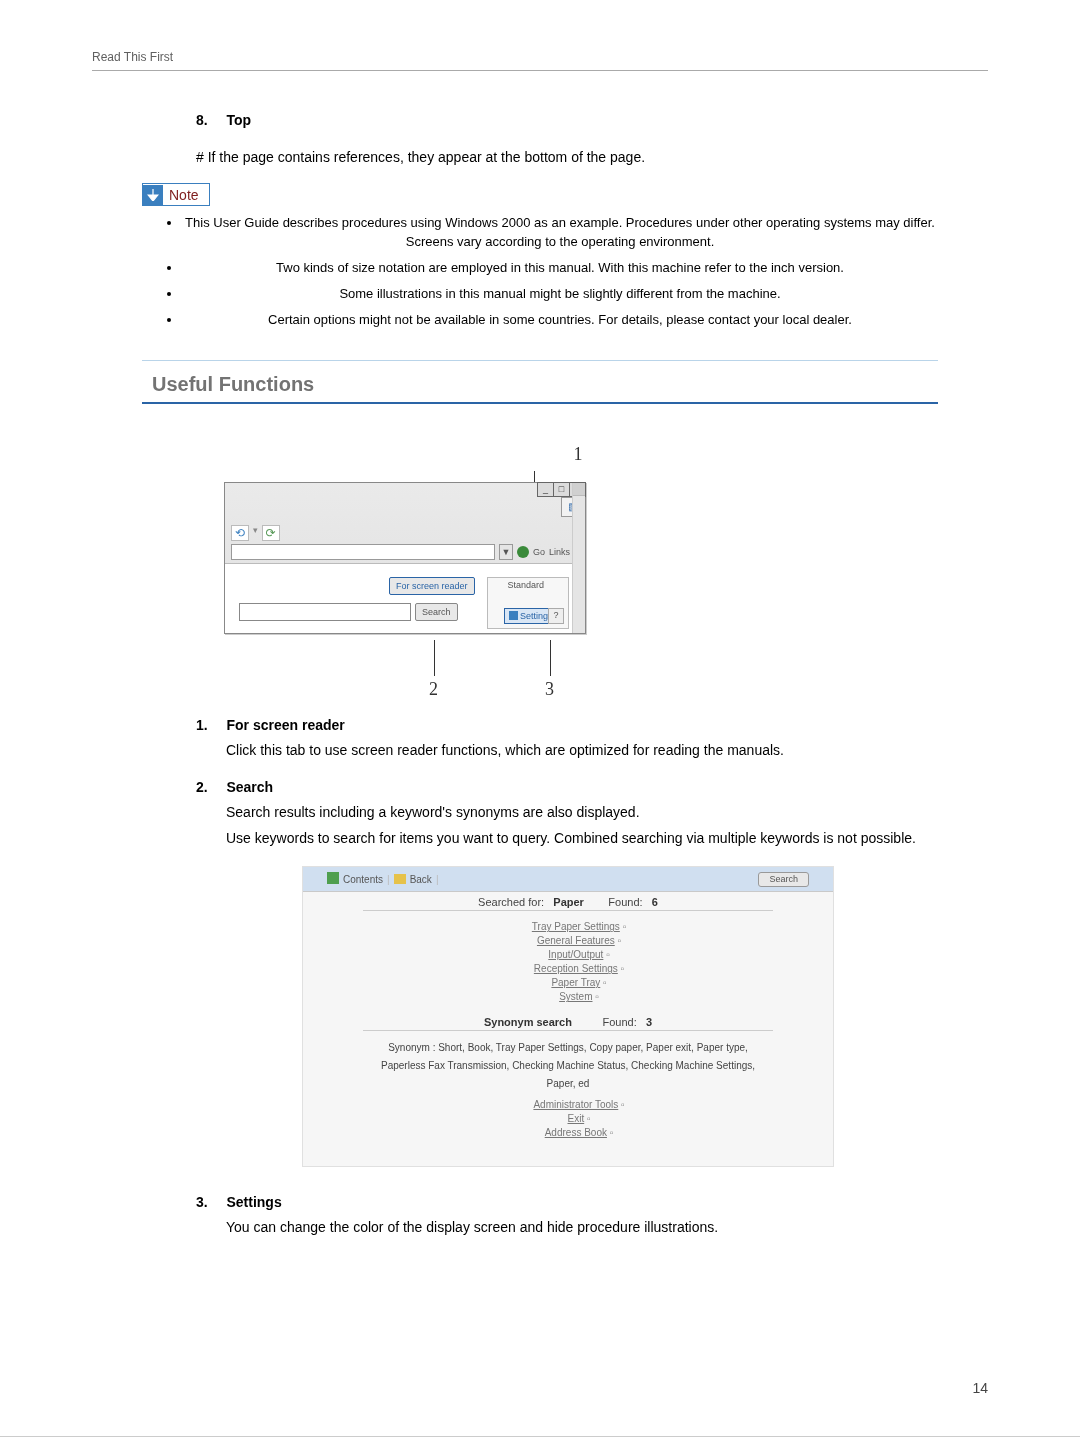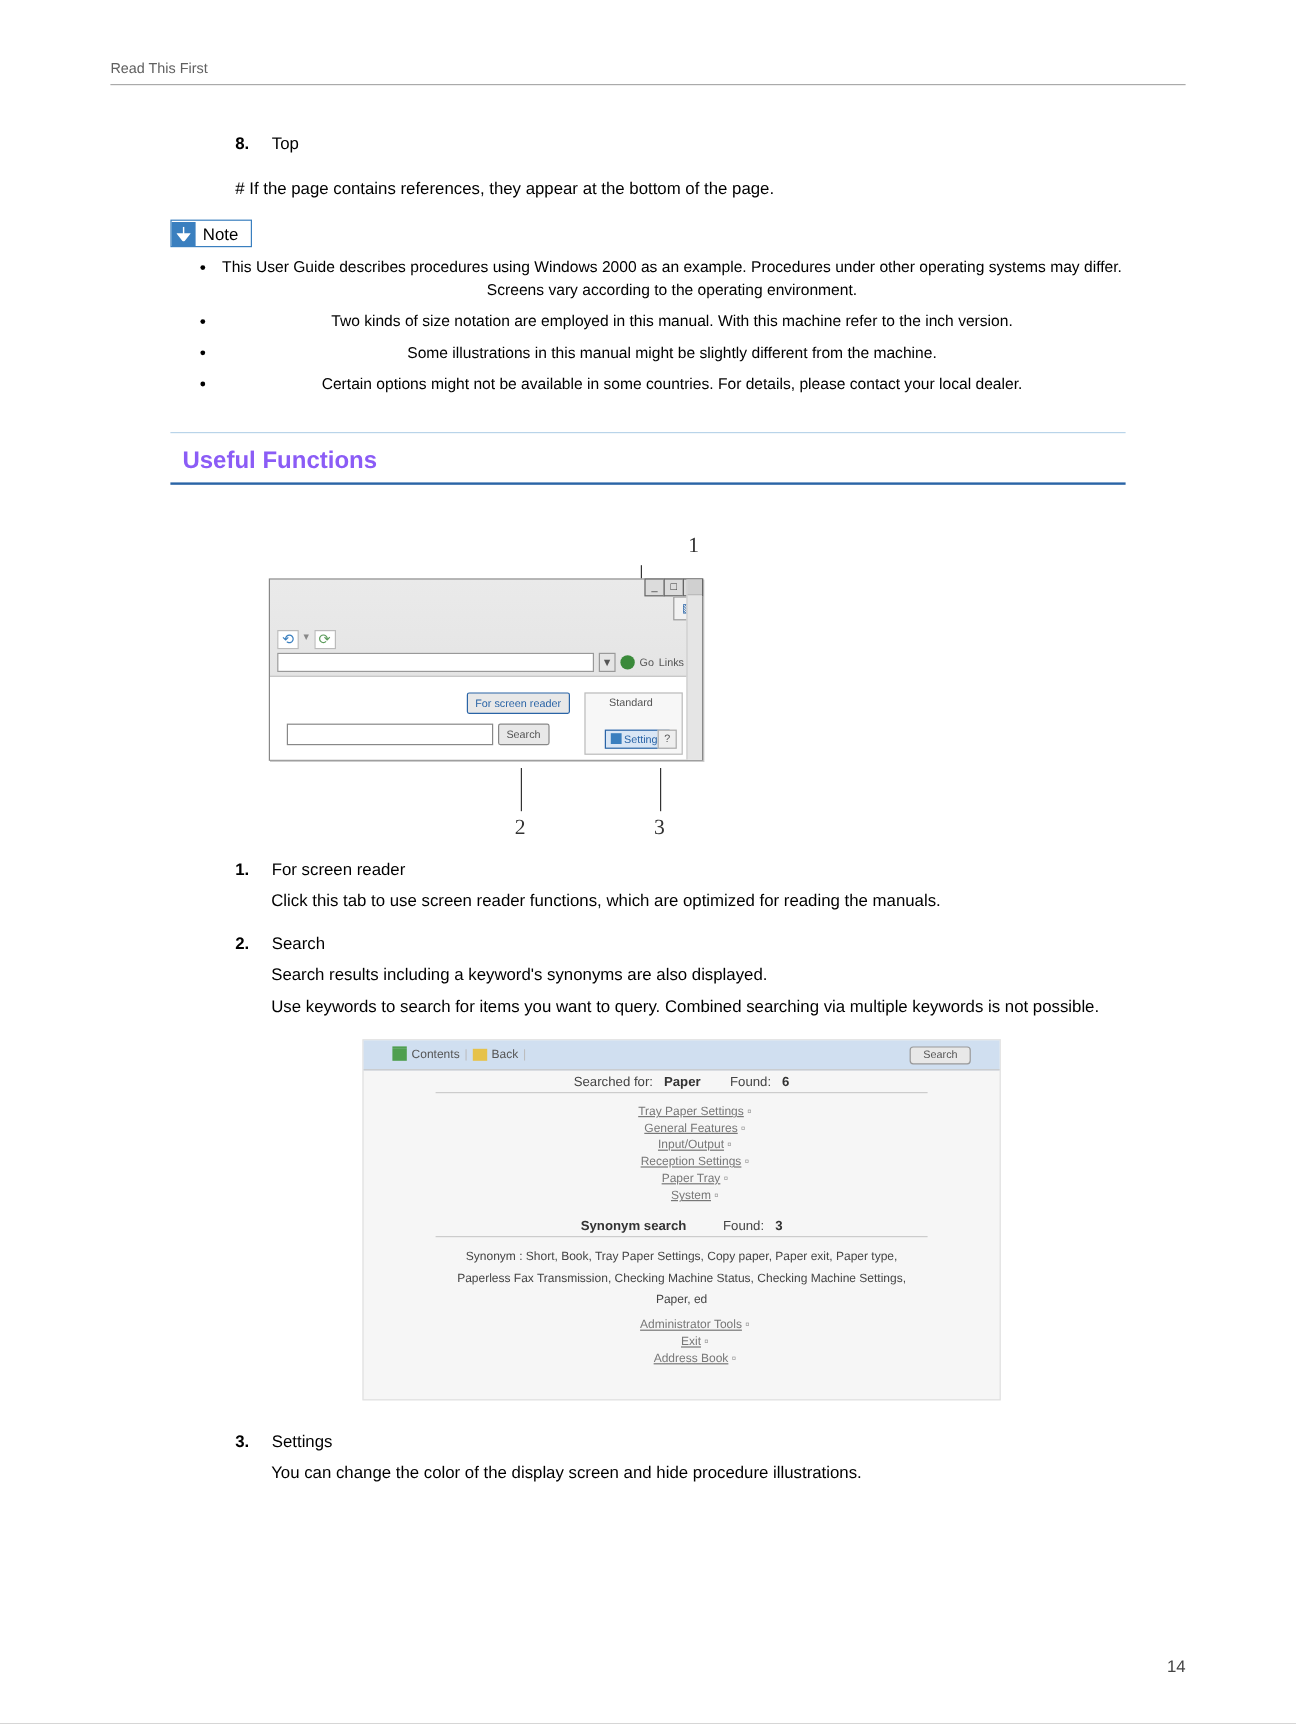--- a/index.html
+++ b/index.html
@@ -28,21 +28,21 @@
     padding: 0 50px;
   }
   .item-num {
     font-size: 14px;
     font-weight: bold;
     display: inline-block;
     width: 26px;
   }
   .item-title {
     font-size: 14px;
-    font-weight: normal;
+    font-weight: bold;
   }
   .item {
     margin-bottom: 18px;
   }
   .item .body {
     font-size: 14px;
     margin-top: 6px;
     margin-left: 30px;
     line-height: 1.45;
   }
@@ -69,42 +69,42 @@
     background: #3a7fbf;
     display: inline-flex;
     align-items: center;
     justify-content: center;
     margin-right: 6px;
     color: #fff;
     font-size: 13px;
     font-weight: bold;
   }
   .note-word {
-    color: #000000;
+    color: #7f1d1d;
     font-size: 14px;
   }
   ul.note-list {
     list-style: disc;
     font-size: 13px;
     margin: 8px 0 30px 0;
     padding-left: 40px;
   }
   ul.note-list li {
     margin-bottom: 7px;
     line-height: 1.45;
     text-align: center;
   }
   .section-rule-top {
     border-top: 1px solid #b9d4e9;
     height: 12px;
   }
   .section-title {
     font-size: 20px;
     font-weight: bold;
-    color: #8b5cf6;
+    color: #737373;
     padding: 0 0 6px 10px;
     border-bottom: 2px solid #2a64a6;
     margin-bottom: 40px;
   }
   
   .fig1 {
     width: 362px;
     margin-left: 22px;
     margin-bottom: 30px;
   }

